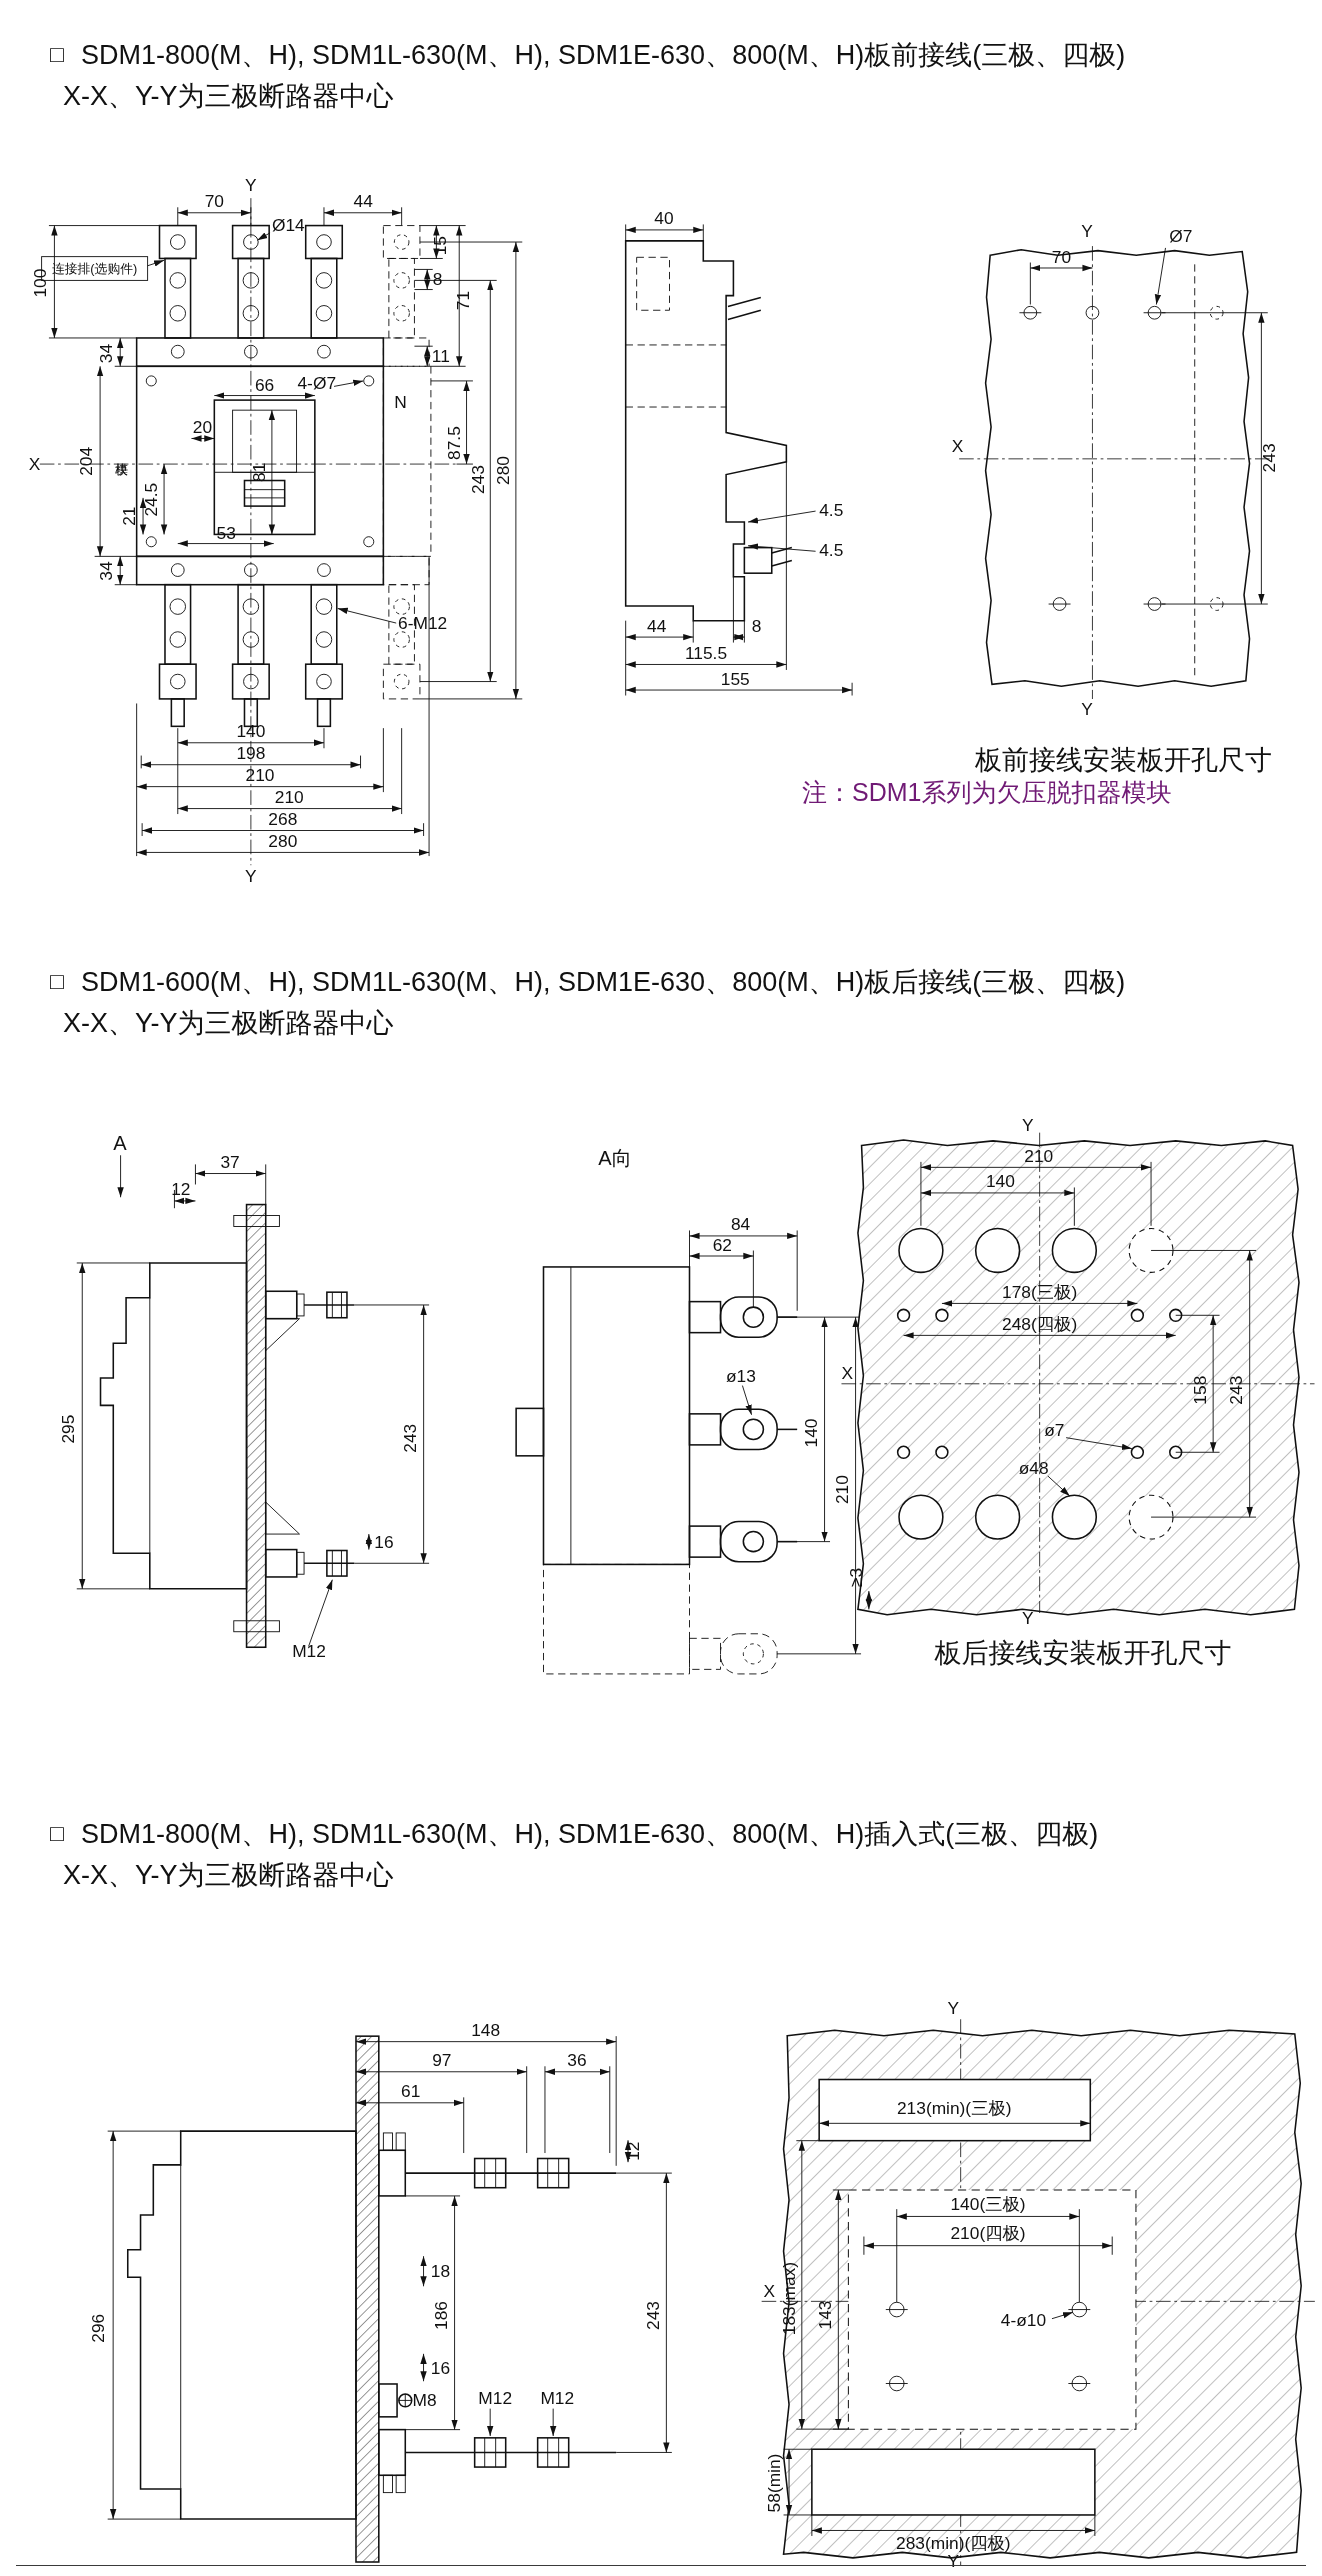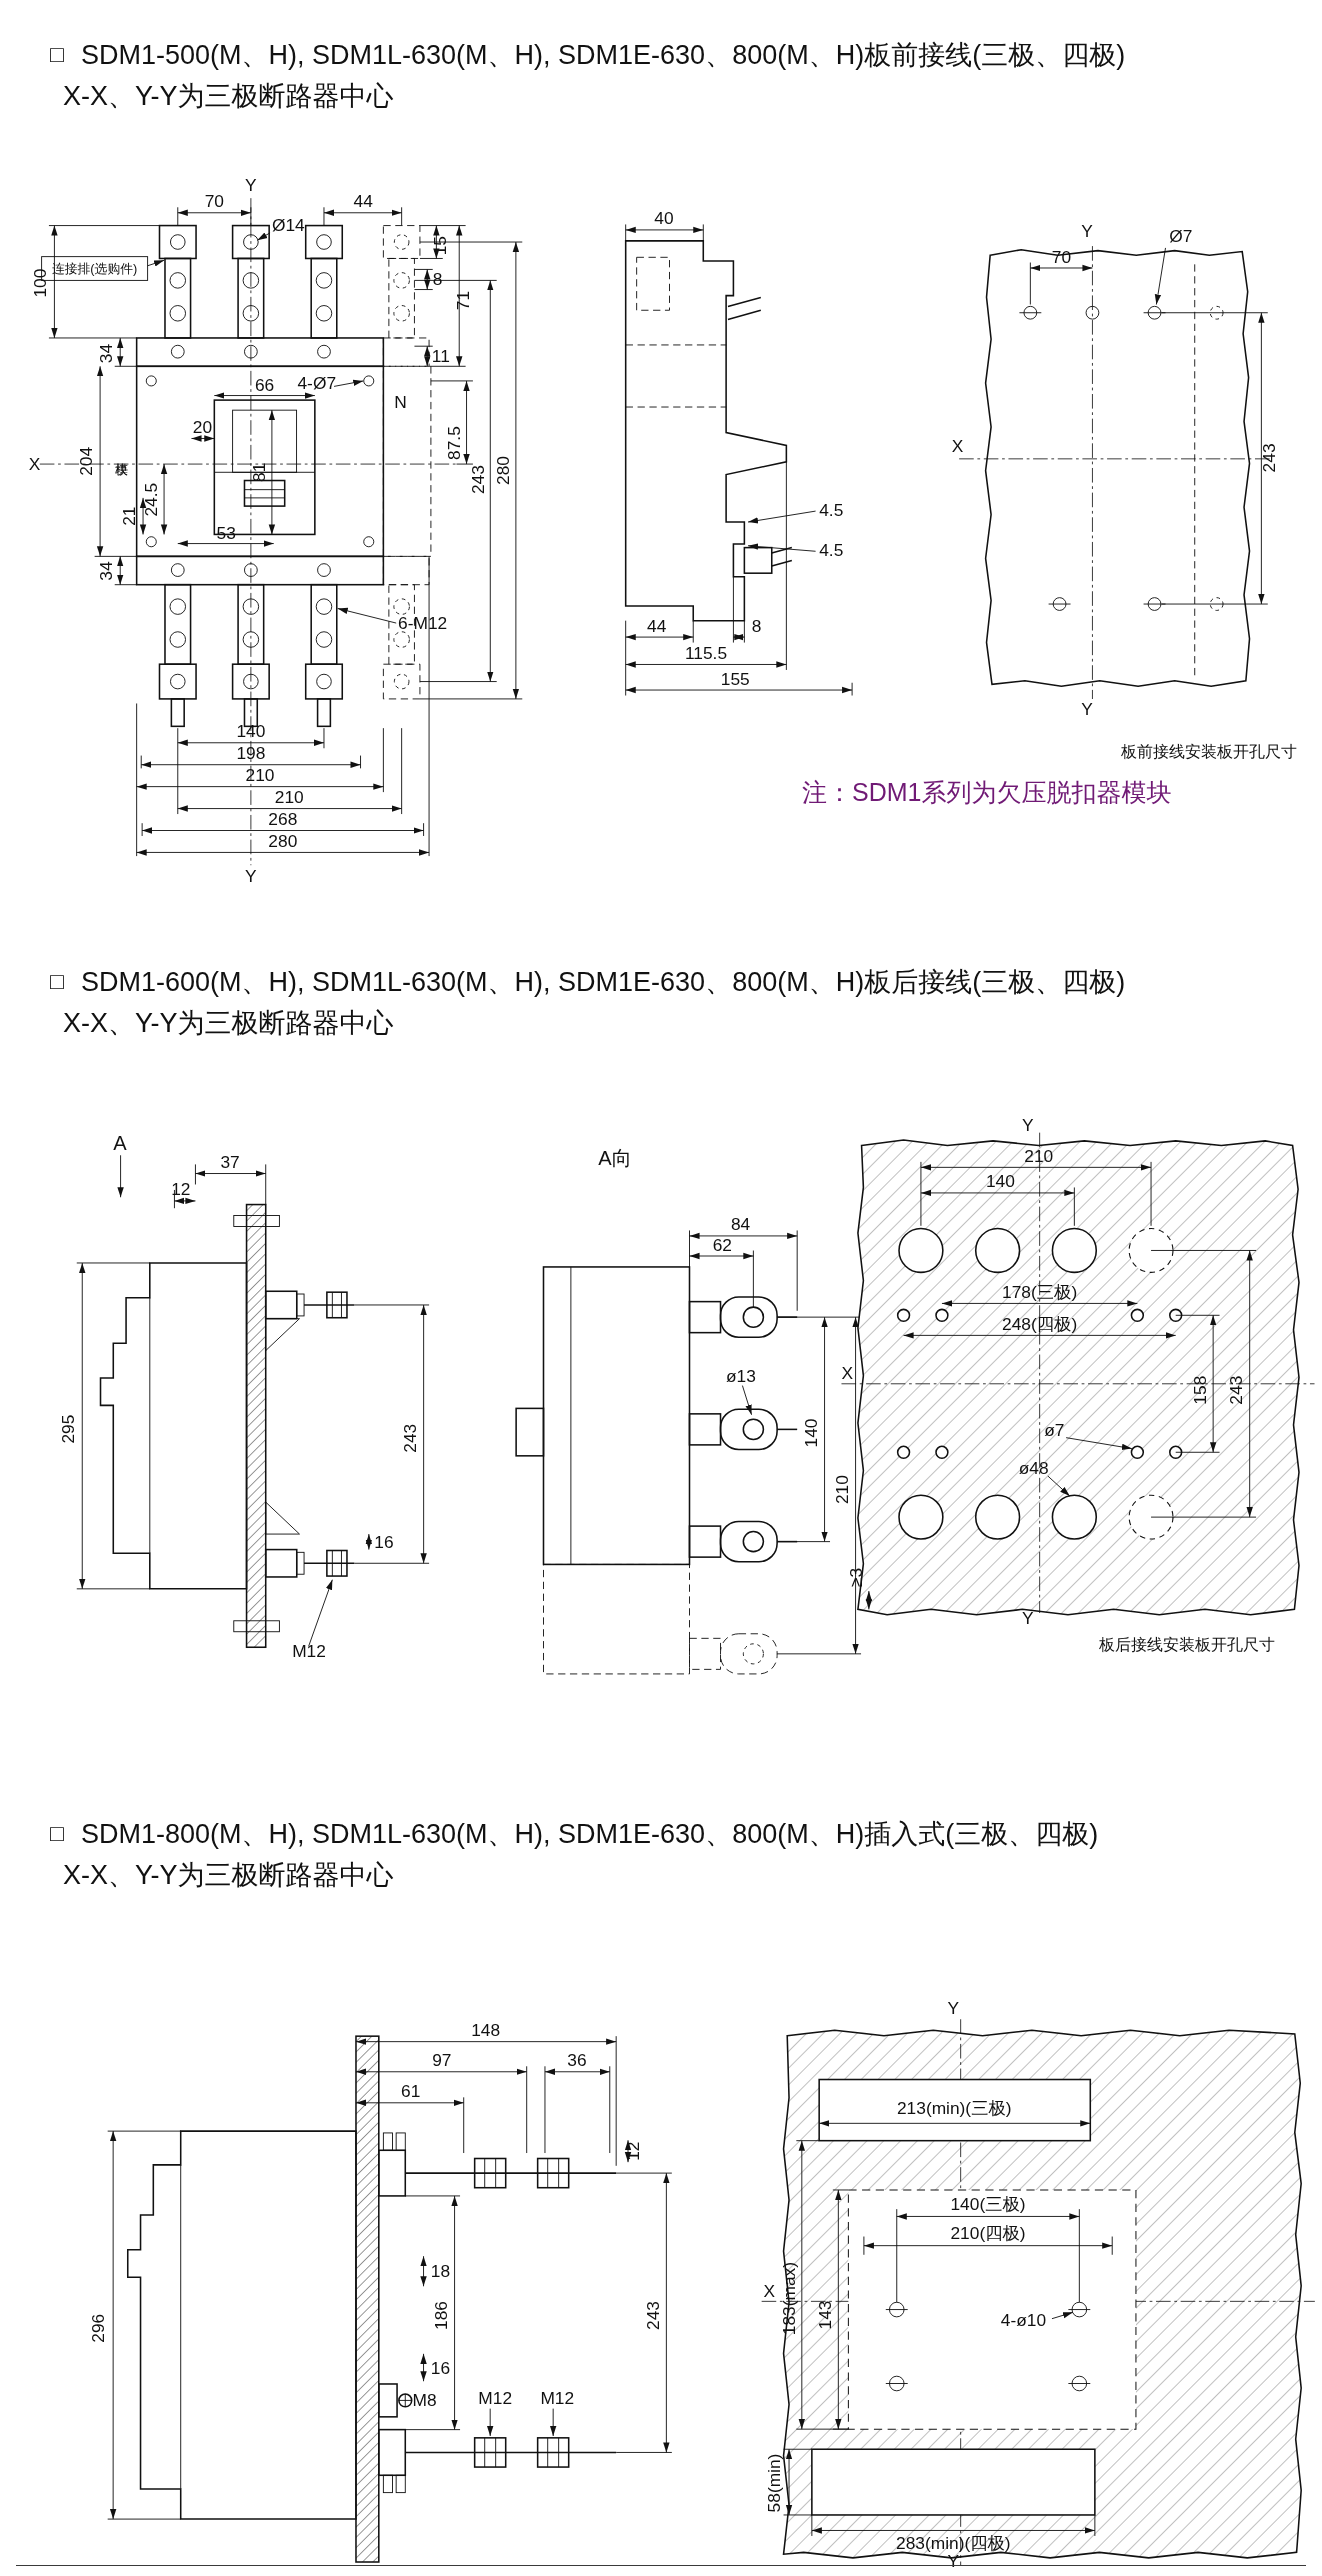--- a/index.html
+++ b/index.html
@@ -4,21 +4,21 @@
 <style>
 *{box-sizing:border-box}
 html,body{margin:0;padding:0;background:#fff}
 .page{position:relative;width:1323px;height:2576px;background:#fff;overflow:hidden;
   font-family:"Liberation Sans","DejaVu Sans",sans-serif;color:#111}
 .hdr{position:absolute;font-size:27px;line-height:1.5;color:#111;white-space:nowrap}
 .hdr .bullet{display:inline-block;width:31px;font-size:23px;vertical-align:1.8px}
 .hdr .sub{margin-left:13px}
 .notes{position:absolute;font-size:25px;line-height:2.0;color:#701a75}
 .notes .ind{padding-left:51px}
-.cap{position:absolute;font-size:16px;text-align:right;color:#111}
+.cap{position:absolute;font-size:27px;text-align:center;color:#111}
 .hrule{position:absolute;left:16.4px;width:1290px;border-top:1.8px solid #3a3a3a}
 svg.draw{position:absolute;overflow:visible}
 svg .obj{fill:none;stroke:#111;stroke-width:1.7}
 svg .objw{fill:#fff;stroke:#111;stroke-width:1.7}
 svg .thin{fill:none;stroke:#111;stroke-width:1}
 svg .dims{fill:none;stroke:#111;stroke-width:1}
 svg .dash{stroke-dasharray:8 5}
 svg .dash2{stroke-dasharray:4 4}
 svg .cl{fill:none;stroke:#111;stroke-width:.9;stroke-dasharray:16 4 3 4}
 svg text{fill:#111;font-family:"Liberation Sans","DejaVu Sans",sans-serif;font-size:19px}
@@ -44,21 +44,21 @@
           <line x1="0" y1="0" x2="0" y2="8" stroke="#444" stroke-width="1.2"></line>
         </pattern>
 <pattern id="hatchL" width="13" height="13" patternUnits="userSpaceOnUse" patternTransform="rotate(45)">
           <rect width="13" height="13" fill="#fff"></rect>
           <line x1="0" y1="0" x2="0" y2="13" stroke="#777" stroke-width="1"></line>
         </pattern>
 </defs>
 </svg>
 
 <div class="hdr" style="left:50px;top:35px">
-  <span class="bullet">□</span><span>SDM1-500(M、H), SDM1L-630(M、H), SDM1E-630、800(M、H)板前接线(三极、四极)</span>
+  <span class="bullet">□</span><span>SDM1-800(M、H), SDM1L-630(M、H), SDM1E-630、800(M、H)板前接线(三极、四极)</span>
   <div class="sub">X-X、Y-Y为三极断路器中心</div>
 </div>
 
 <svg class="draw" style="left:27px;top:178px" width="530" height="722" viewBox="0 0 580 790">
   <g>
     <line class="cl" x1="245" y1="22" x2="245" y2="752"></line>
     <line class="cl" x1="14" y1="313" x2="470" y2="313"></line>
   </g>
 
   <g>

